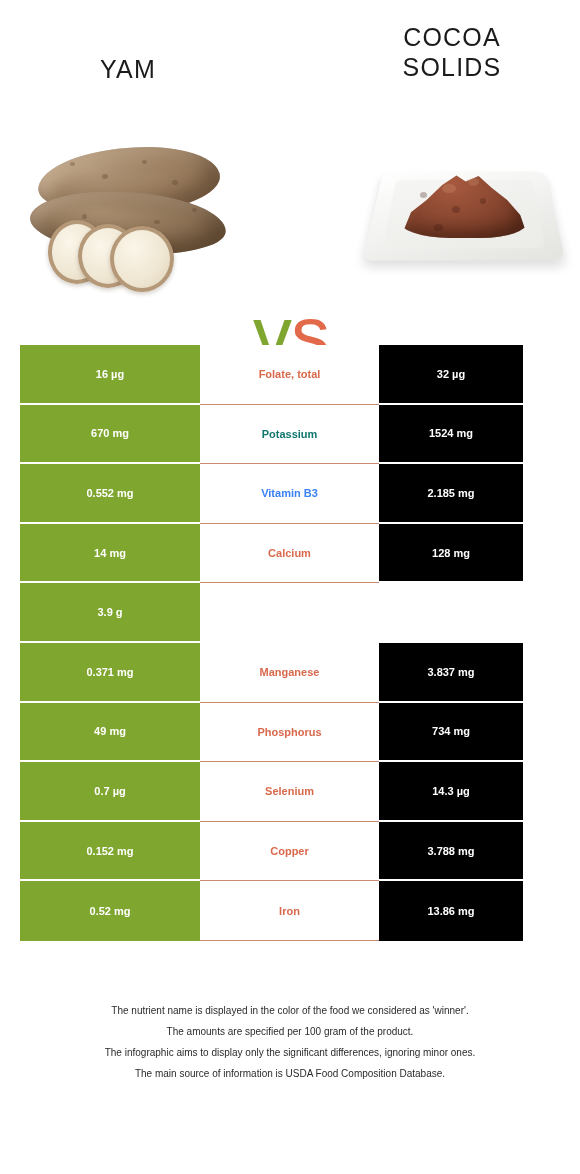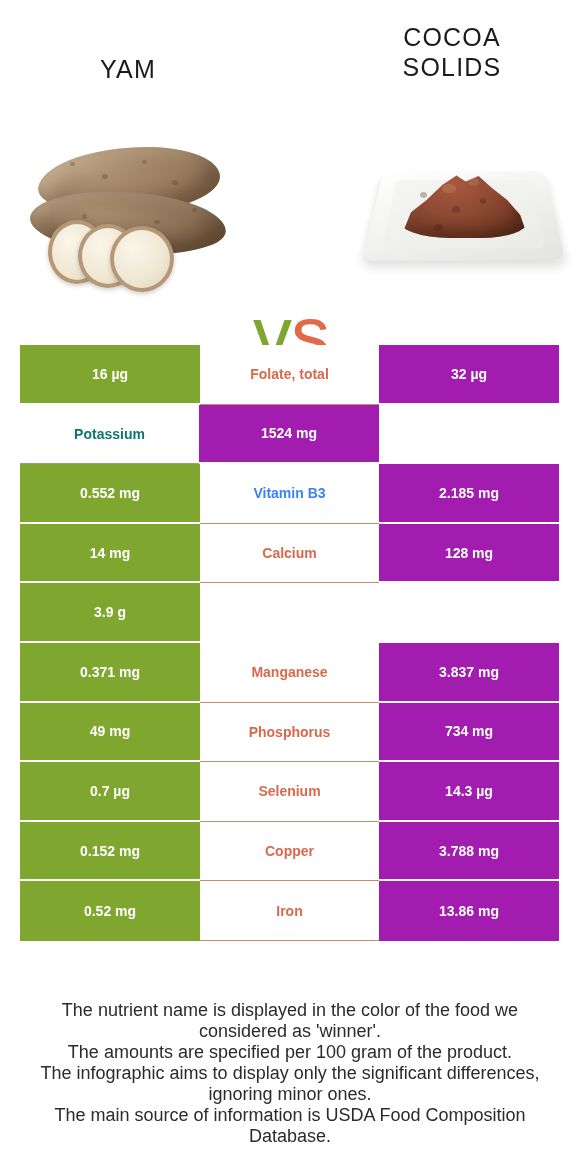--- a/index.html
+++ b/index.html
@@ -192,56 +192,56 @@
   .row {
     display: flex;
     width: 539px;
     height: 59.6px;
     align-items: stretch;
   }
   .cell {
     display: flex;
     align-items: center;
     justify-content: center;
-    font-size: 14px;
+    font-size: 11px;
     font-weight: bold;
     box-sizing: border-box;
   }
   .cell-left {
     width: 180px;
     background: #7FA62F;
     color: #ffffff;
     border-bottom: 2px solid #ffffff;
   }
   .cell-mid {
     width: 179px;
     background: #ffffff;
     color: #D9694C;
     border-bottom: 1px solid #C98B6E;
     border-left: 0;
     border-right: 0;
   }
   .cell-right {
-    width: 180px;
-    background: #a21caf;
+    width: 144px;
+    background: #000000;
     color: #ffffff;
     border-bottom: 2px solid #ffffff;
   }
   .row:last-child .cell-left,
   .row:last-child .cell-right { border-bottom: 0; text-align: right; }
 
   
   .footer {
     position: absolute;
     left: 22px;
     top: 1000px;
     width: 536px;
     text-align: center;
     font-family: "Liberation Sans", sans-serif;
-    font-size: 18px;
+    font-size: 10px;
     line-height: 21px;
     color: #2b2b2b;
   }
   .footer p { margin: 0; }
 </style>
 </head>
 <body>
 
 <div class="page">
 
@@ -288,20 +288,21 @@
 
   <div class="table">
 
     <div class="row">
       <div class="cell cell-left">16 µg</div>
       <div class="cell cell-mid" style="color: rgb(217, 105, 76);">Folate, total</div>
       <div class="cell cell-right">32 µg</div>
     </div>
 
     <div class="row">
+      <div class="cell cell-left">670 mg</div>
       <div class="cell cell-mid" style="color: #0f766e;">Potassium</div>
       <div class="cell cell-right">1524 mg</div>
     </div>
 
     <div class="row">
       <div class="cell cell-left">0.552 mg</div>
       <div class="cell cell-mid" style="color: #3b82f6;">Vitamin B3</div>
       <div class="cell cell-right">2.185 mg</div>
     </div>
 

